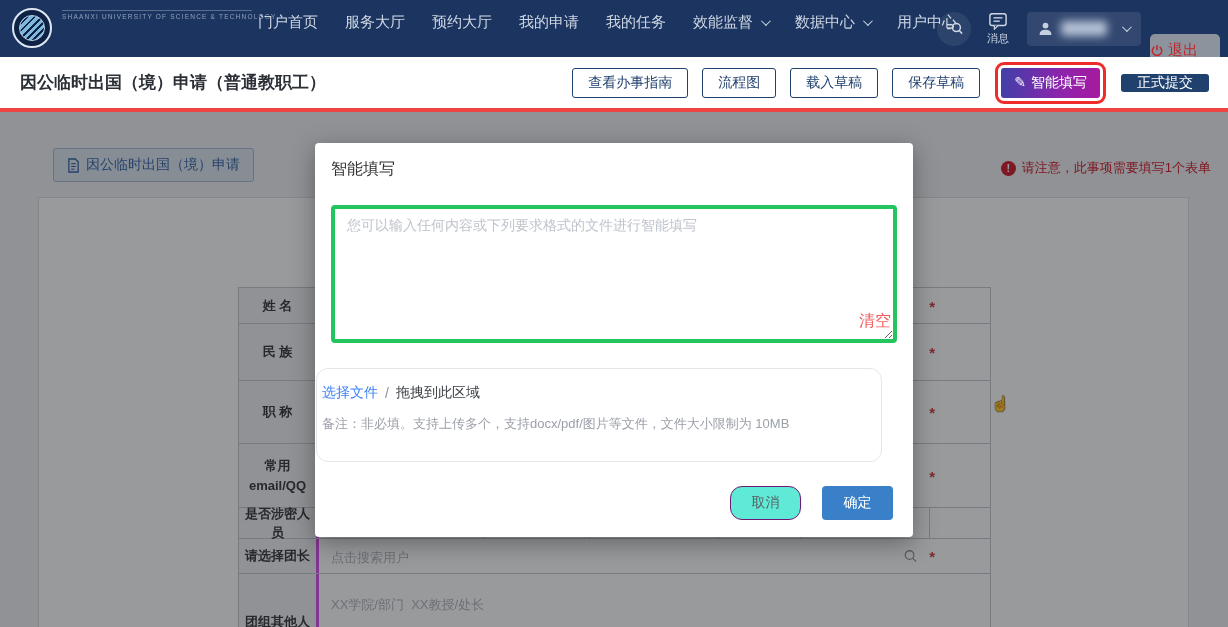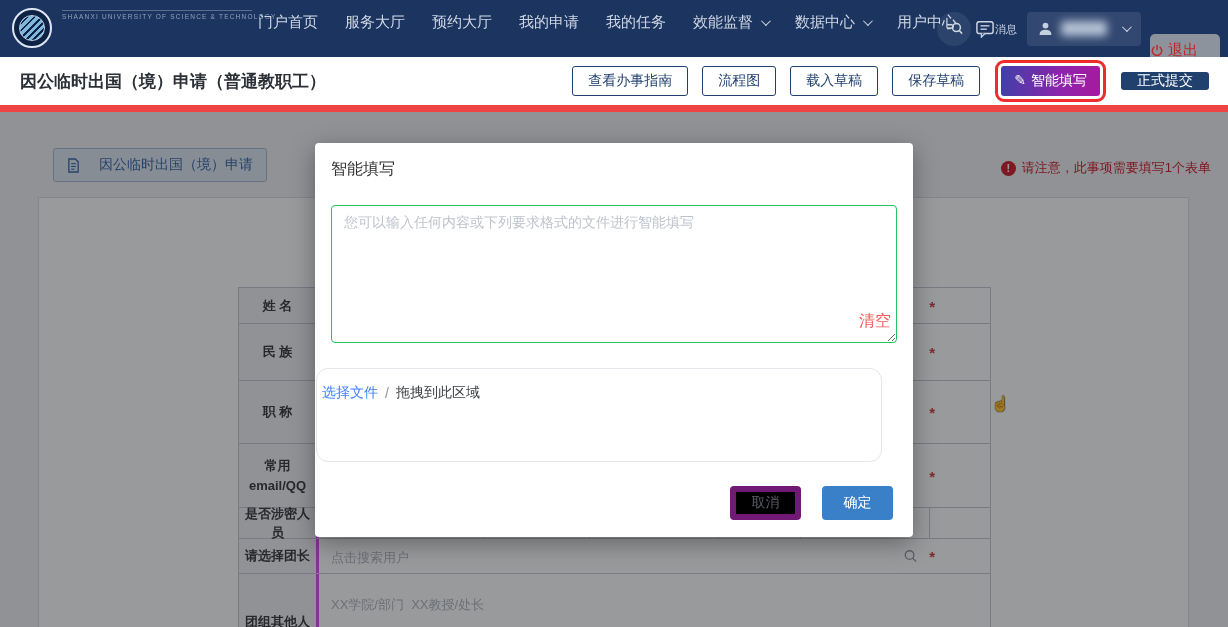--- a/index.html
+++ b/index.html
@@ -18,50 +18,50 @@
              font-size:25px; color:#ccd3de; letter-spacing:3px; white-space:nowrap; }
   .logo-en { font-size:6.5px; color:#92a1ba; letter-spacing:1.2px; margin-top:3px; white-space:nowrap;
              border-top:1px solid #5a6d8d; padding-top:2px; }
   .nav-menu { position:absolute; left:258px; top:0; height:44px; display:flex; align-items:center; gap:27px; }
   .nav-item { color:#cfd7e3; font-size:15px; white-space:nowrap; cursor:pointer; display:flex; align-items:center; }
   .caret { width:7px; height:7px; border-right:1.5px solid #cfd7e3; border-bottom:1.5px solid #cfd7e3;
            transform:rotate(45deg) translateY(-2px); display:inline-block; margin-left:8px; }
   .nav-right { position:absolute; right:8px; top:0; height:57px; display:flex; align-items:center; }
   .search-circle { width:34px; height:34px; border-radius:50%; background:rgba(255,255,255,0.08);
                    display:flex; align-items:center; justify-content:center; cursor:pointer; }
-  .msg-box { width:46px; display:flex; flex-direction:row; align-items:center; cursor:pointer; margin-left:4px; }
+  .msg-box { width:46px; display:flex; flex-direction:column; align-items:center; cursor:pointer; margin-left:4px; }
   .msg-label { font-size:11px; color:#cfd7e3; margin-top:1px; }
   .user-chip { height:34px; min-width:114px; background:rgba(255,255,255,0.10); border-radius:4px;
                display:flex; align-items:center; padding:0 10px; gap:7px; cursor:pointer; margin-left:6px; }
   .blur-name { width:46px; height:15px; background:rgba(205,215,230,0.85); border-radius:2px; filter:blur(4px); }
   .logout-btn { height:34px; width:70px; background:#8d939c; border-radius:5px; margin-left:9px;
                 display:flex; align-items:center; justify-content:flex-start; gap:4px; cursor:pointer;margin-top:44px; }
   .logout-label { color:#bf272d; font-size:15px; }
   .power-ic { width:14px; height:14px; }
 
   
   .titlebar { position:absolute; left:0; top:57px; width:1228px; height:55px; background:#fff;
-              border-bottom:7px solid #ef4444; z-index:5; display:flex; align-items:center; }
+              border-bottom:4px solid #ef4444; z-index:5; display:flex; align-items:center; }
   .page-title { position:absolute; left:20px; font-size:17px; font-weight:700; color:#2b2f36; }
   .tb-buttons { position:absolute; right:19px; display:flex; align-items:center; gap:14px; }
   .btn-outline { height:30px; padding:0 15px; background:#fff; border:1px solid #20406e; border-radius:3px;
                  color:#20406e; font-size:14px; display:flex; align-items:center; cursor:pointer; white-space:nowrap; }
   .btn-smart { height:30px; padding:0 13px; border:none; border-radius:3px; color:#fff; font-size:14px;
                background:linear-gradient(95deg,#4040a8 0%,#8c24ac 60%,#a81a9e 100%);
                display:flex; align-items:center; gap:5px; cursor:pointer; white-space:nowrap;
                outline:3px solid #ee2c2c; outline-offset:3px; margin:0 7px; }
   .btn-submit { height:18px; padding:0 16px; background:#20406e; border:none; border-radius:3px;
                 color:#fff; font-size:14px; display:flex; align-items:center; cursor:pointer; white-space:nowrap; }
   .pen-glyph { font-size:14px; transform:translateY(-1px); }
 
   
   .content { position:absolute; left:0; top:112px; width:1228px; height:515px; background:#eef0f4; z-index:1; }
   .card { position:absolute; left:38px; top:85px; width:1151px; height:620px; background:#fff; border:1px solid #d8dbe1; }
   .form-tab { position:absolute; left:53px; top:36px; height:33px; padding:16px 13px; background:#dfe8f3;
-              border:1px solid #9fb6d4; border-radius:3px; display:flex; align-items:center; gap:19px; cursor:pointer; }
+              border:1px solid #9fb6d4; border-radius:3px; display:flex; align-items:center; gap:6px; cursor:pointer; }
   .form-tab span { color:#2d5fa3; font-size:14px; }
   .notice { position:absolute; right:17px; top:47px; display:flex; align-items:center; gap:6px; }
   .warn-ic { width:15px; height:15px; border-radius:50%; background:#cf1322; color:#fff; font-size:11px;
              font-weight:700; display:flex; align-items:center; justify-content:center; }
   .notice span.txt { color:#cf1322; font-size:13px; }
 
   
   .ftable { position:absolute; left:238px; top:175px; width:753px; border:1px solid #c3c7cf; background:#fff; }
   .frow { display:flex; border-bottom:1px solid #c3c7cf; }
   .frow:last-child { border-bottom:none; }
@@ -76,34 +76,34 @@
   .ph { position:absolute; left:12px; color:#aeb2ba; font-size:13px; white-space:pre; }
   .search-ic2 { position:absolute; right:72px; top:50%; transform:translateY(-50%); }
   .hand-cursor { position:absolute; left:672px; top:14px; font-size:15px; color:#f2f2f2;
                  text-shadow:0 0 1px #444, 0 0 1px #444; }
 
   
   .overlay { position:absolute; left:0; top:112px; width:1228px; height:515px; background:rgba(28,30,36,0.45); z-index:8; }
   .modal { position:absolute; left:315px; top:143px; width:598px; height:394px; background:#fff; border-radius:4px;
            box-shadow:0 6px 24px rgba(0,0,0,0.35); z-index:10; }
   .modal-title { position:absolute; left:16px; top:16px; font-size:16px; color:#303133; }
-  .smart-ta { position:absolute; left:16px; top:62px; width:566px; height:138px; border:1px solid #22c55e;
+  .smart-ta { position:absolute; left:16px; top:62px; width:566px; height:138px; border:4px solid #22c55e;
               border-radius:4px; padding:8px 12px; font-size:14px; color:#303133; resize:both;
               font-family:"Liberation Sans", sans-serif; outline:none; }
   .smart-ta::placeholder { color:#bfc4cc; }
   .clear-link { position:absolute; right:22px; top:168px; color:#f05b5b; font-size:16px; cursor:pointer; z-index:11; }
   .upload-box { position:absolute; left:1px; top:225px; width:566px; height:94px; border:1px solid #e3e6eb;
                 border-radius:12px; padding:15px 5px; }
   .up-line1 { display:flex; align-items:center; gap:7px; font-size:14px; }
   .choose-file { color:#3f82f7; cursor:pointer; }
   .up-sep { color:#909399; }
   .drag-label { color:#3d4148; }
   .up-note { margin-top:13px; font-size:13px; color:#9b9fa8; }
-  .btn-cancel { position:absolute; right:112px; top:343px; width:71px; height:34px; background:#000000;
-                border:6px solid #701a75; border-radius:4px; color:#5a5e66; font-size:14px; cursor:pointer; }
+  .btn-cancel { position:absolute; right:112px; top:343px; width:71px; height:34px; background:#5eead4;
+                border:1px solid #701a75; border-radius:12px; color:#5a5e66; font-size:14px; cursor:pointer; }
   .btn-ok { position:absolute; right:20px; top:343px; width:71px; height:34px; background:#3a80c8;
             border:none; border-radius:4px; color:#fff; font-size:14px; cursor:pointer; }
 </style>
 </head>
 <body>
 
 <div class="navbar">
   <div class="emblem">
       <div class="emblem-inner"></div>
     </div>
@@ -268,16 +268,17 @@
 <div class="modal">
   <div class="modal-title">智能填写</div>
   <textarea class="smart-ta" placeholder="您可以输入任何内容或下列要求格式的文件进行智能填写" style=""></textarea>
   <span class="clear-link">清空</span>
   <div class="upload-box">
     <div class="up-line1">
       <span class="choose-file">选择文件</span>
       <span class="up-sep">/</span>
       <span class="drag-label">拖拽到此区域</span>
     </div>
+    <div class="up-note">备注：非必填。支持上传多个，支持docx/pdf/图片等文件，文件大小限制为 10MB</div>
   </div>
   <button class="btn-cancel">取消</button>
   <button class="btn-ok">确定</button>
 </div>
 
 </body></html>

